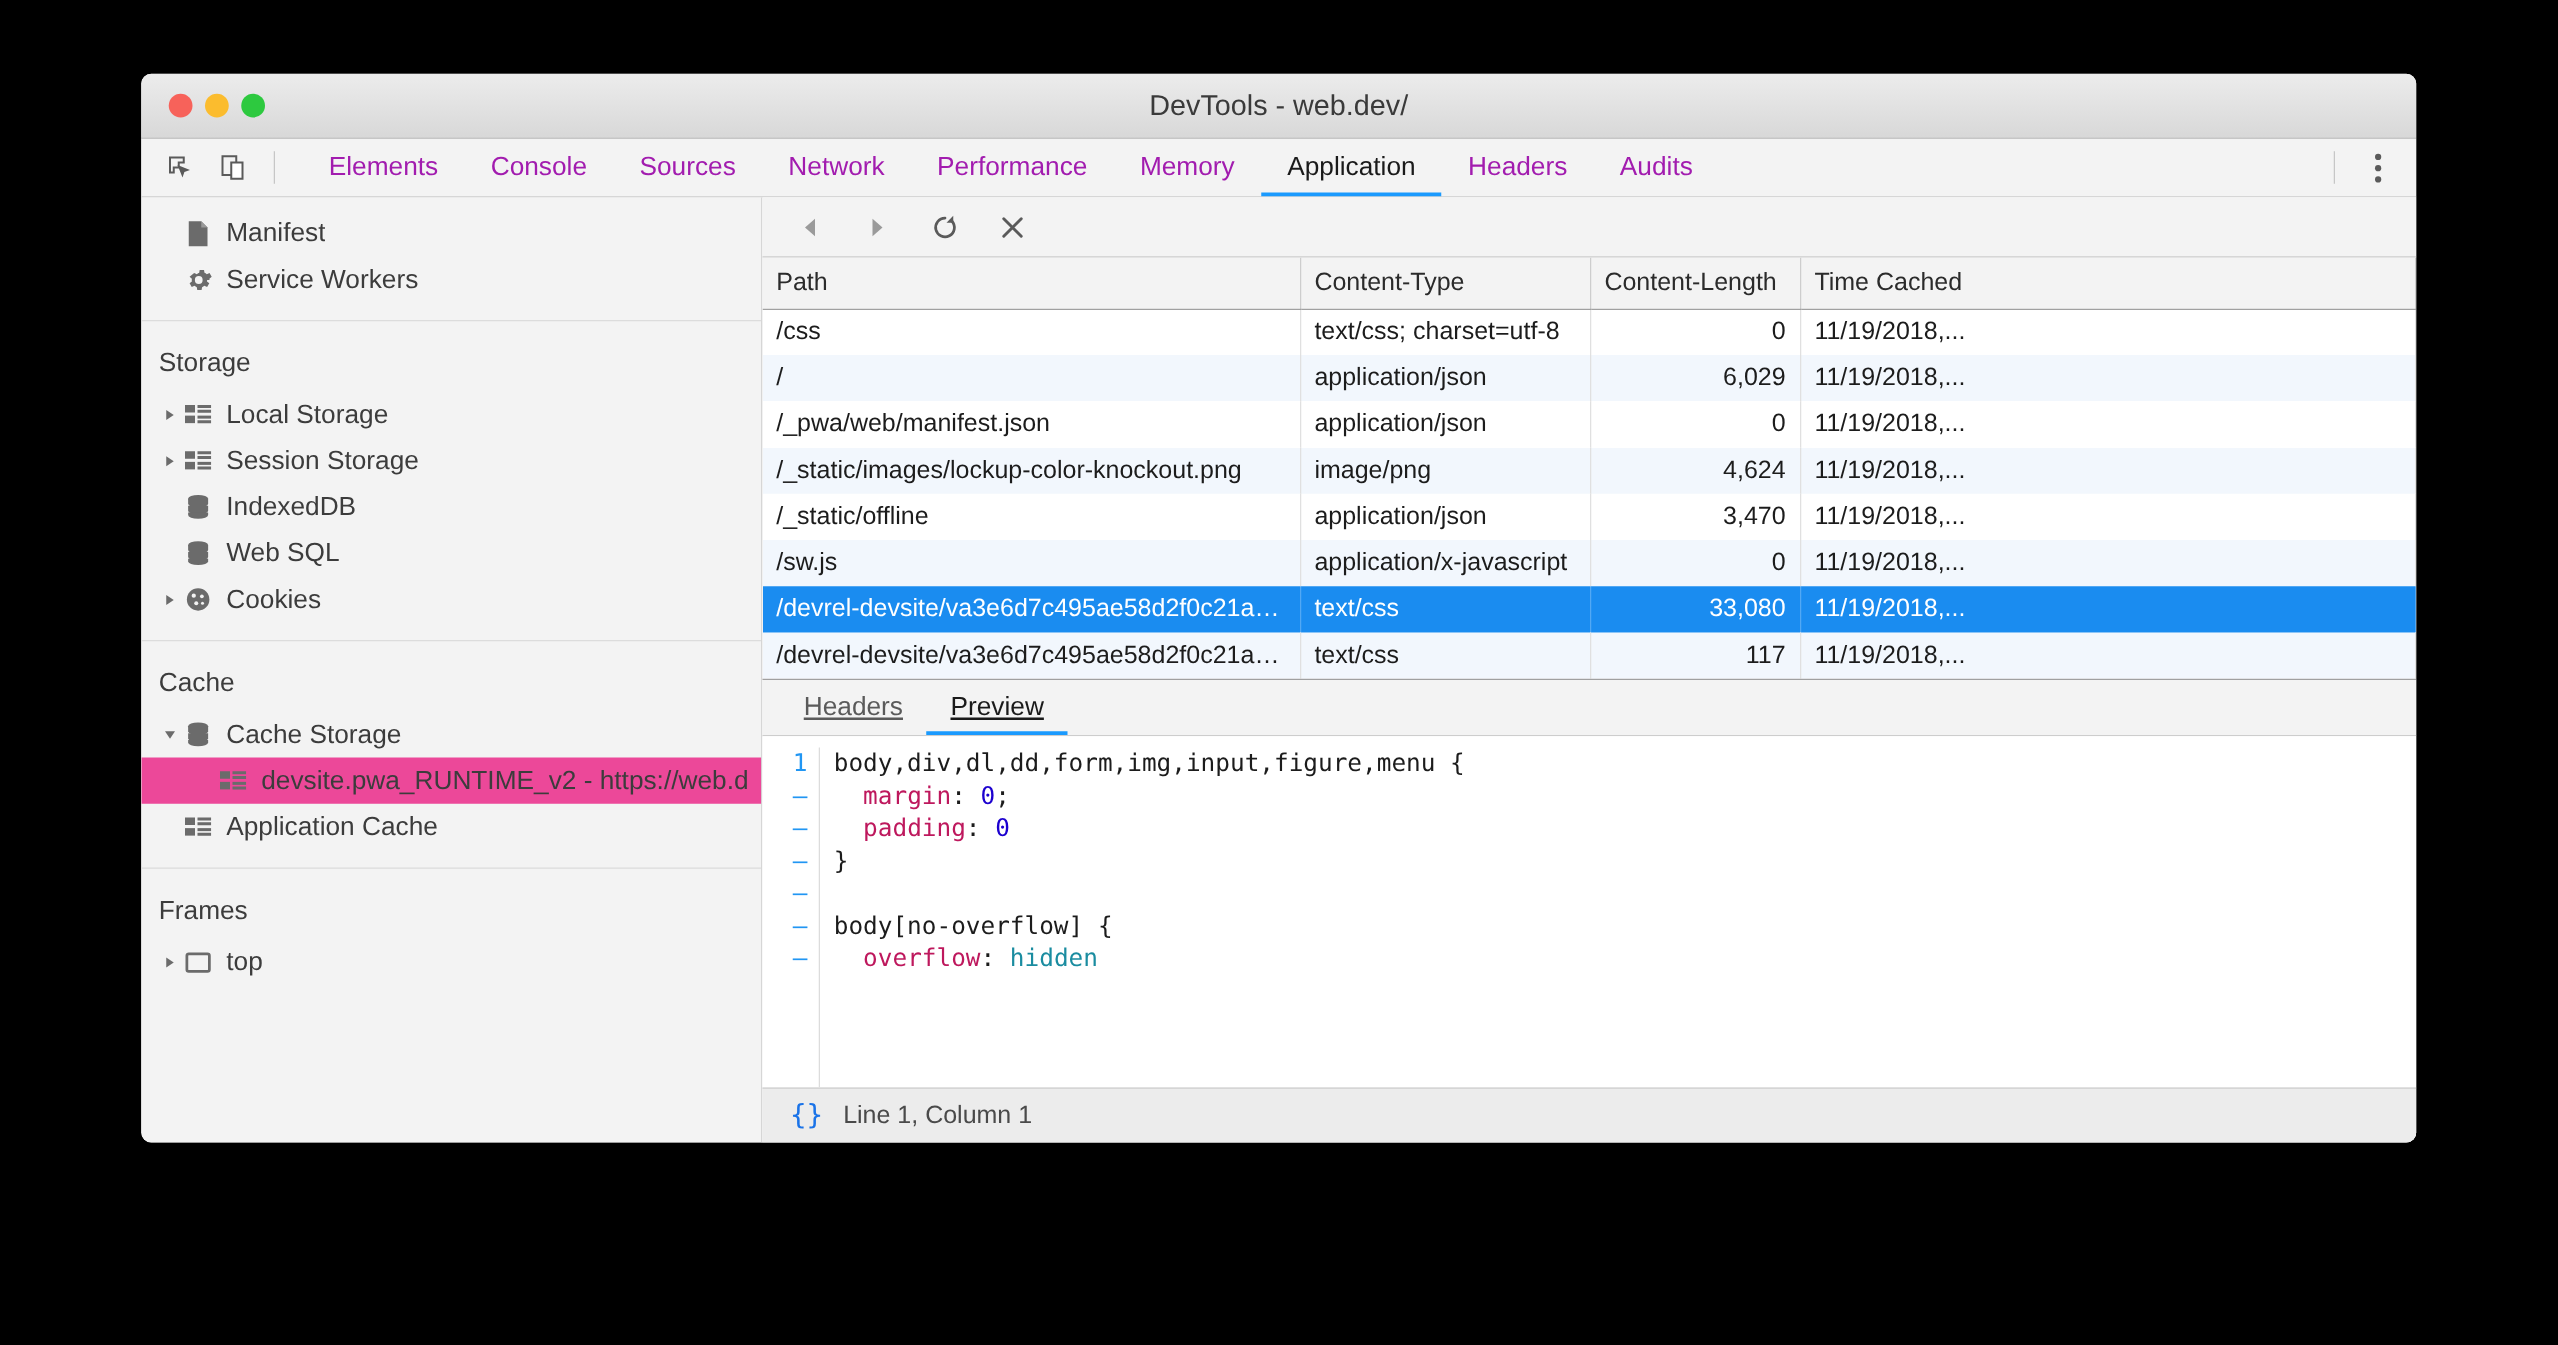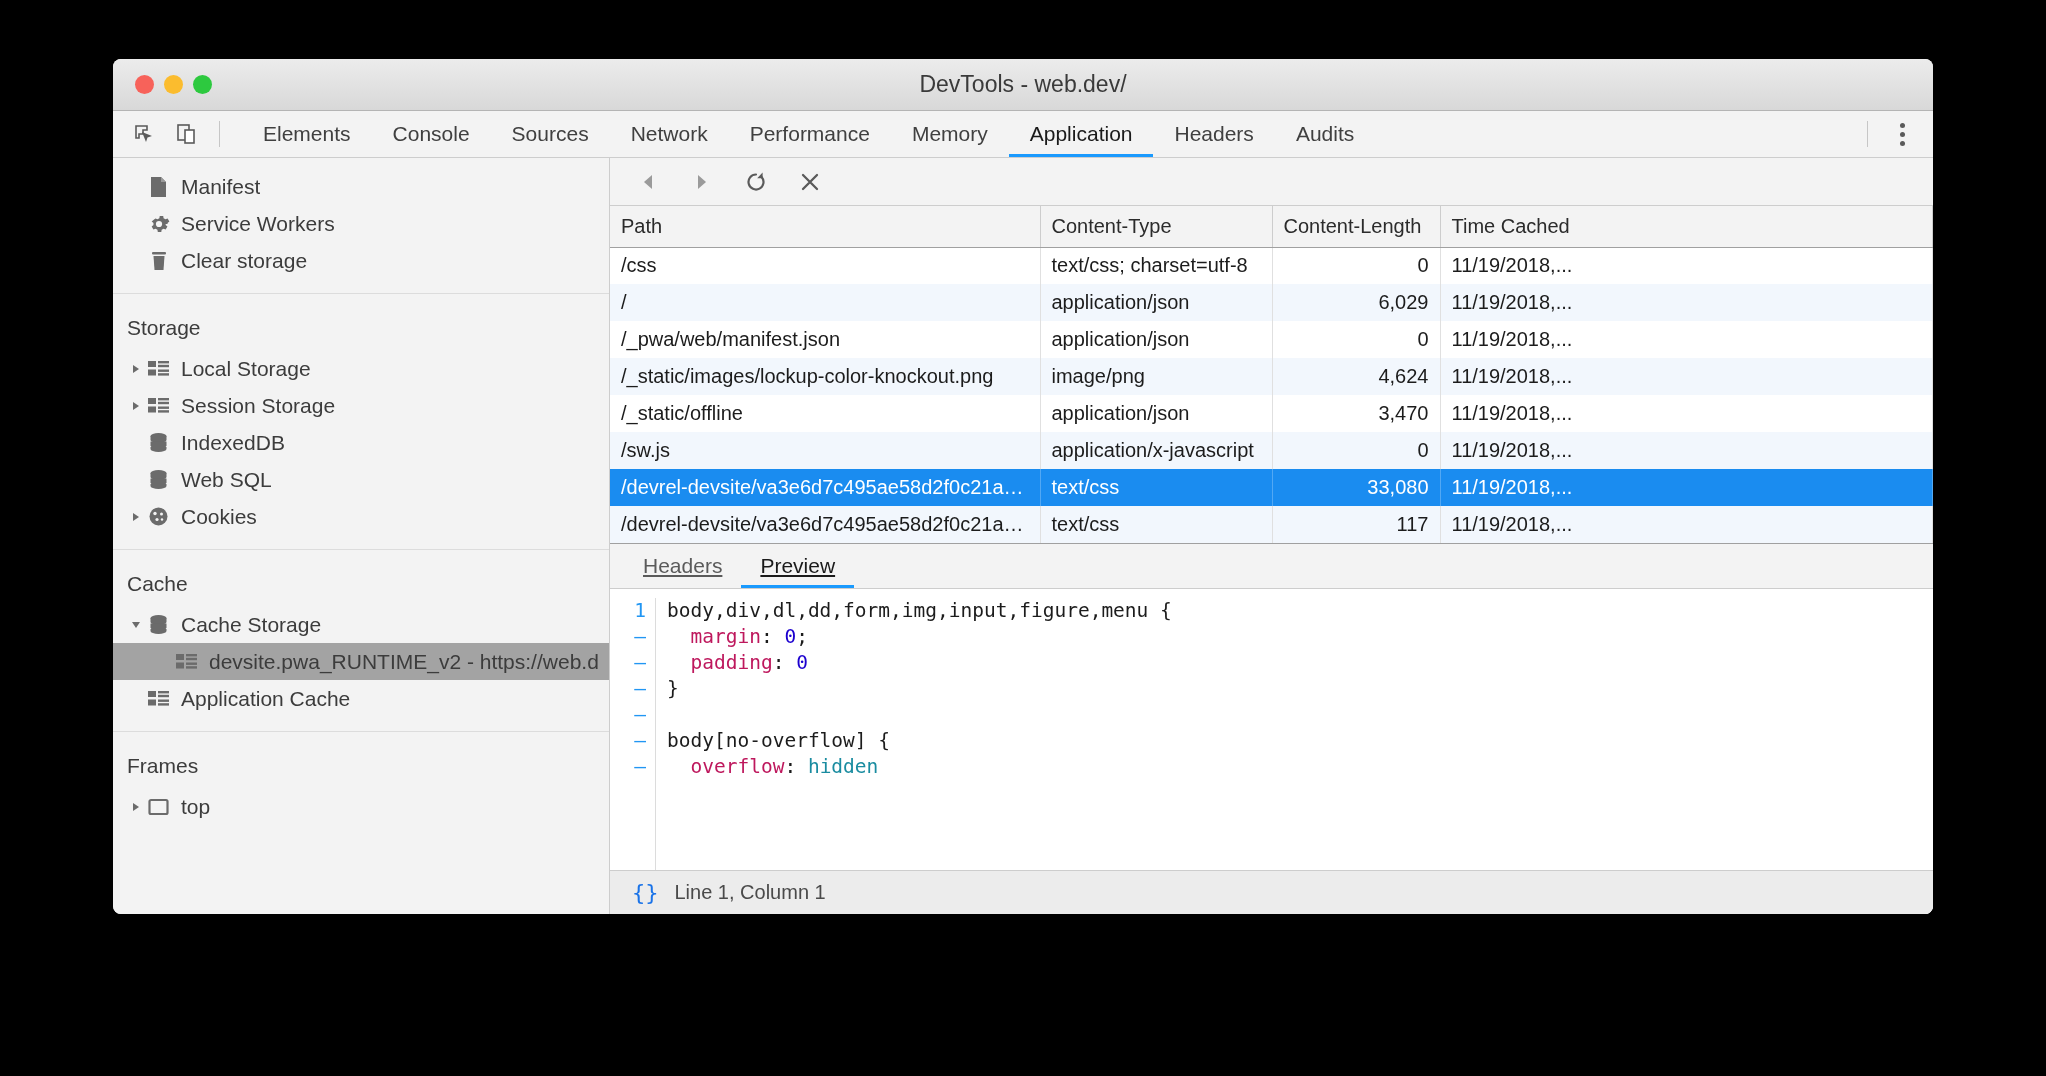--- a/index.html
+++ b/index.html
@@ -46,21 +46,21 @@
     border-bottom: 1px solid #cdcdcd;
     display: flex; align-items: stretch;
   }
   .tb-icons { display: flex; align-items: center; padding: 0 10px 0 18px; gap: 16px; }
   .tb-icon { width: 26px; height: 26px; display: flex; align-items: center; justify-content: center; cursor: pointer; }
   .tb-sep { width: 1px; height: 26px; background: #c6c6c6; align-self: center; margin: 0 12px 0 4px; }
   .tabs { display: flex; align-items: stretch; }
   .tab {
     display: flex; align-items: center;
     padding: 0 21px;
-    font-size: 21px; color: #404040;
+    font-size: 21px; color: #a21caf;
     cursor: pointer; position: relative;
   }
   .tab.active { color: #1a1a1a; }
   .tab.active::after {
     content: ""; position: absolute; left: 0; right: 0; bottom: 0;
     height: 3px; background: #1a9afe;
   }
   .tb-right { margin-left: auto; display: flex; align-items: center; padding-right: 22px; gap: 14px; }
   .kebab { display: flex; flex-direction: column; gap: 4px; cursor: pointer; padding: 6px; }
   .kebab i { width: 5px; height: 5px; border-radius: 50%; background: #5a5a5a; display: block; }
@@ -82,21 +82,21 @@
     font-size: 21px; color: #3c3c3c;
     padding: 16px 0 10px 14px;
   }
   .sb-item {
     display: flex; align-items: center;
     height: 37px;
     font-size: 21px; color: #3c3c3c;
     cursor: pointer;
     padding-left: 14px;
   }
-  .sb-item.selected { background: #a3a3a3; }
+  .sb-item.selected { background: #ec4899; }
   .sb-item .arrow {
     width: 18px; flex: 0 0 18px;
     display: flex; align-items: center; justify-content: center;
   }
   .sb-item .arrow svg { display: block; }
   .sb-item .ico {
     width: 27px; flex: 0 0 27px;
     display: flex; align-items: center; justify-content: center;
     margin-right: 9px;
   }
@@ -259,29 +259,20 @@
         </div>
         <div class="sb-item indent-2">
           <span class="ico">
             <svg width="22" height="22" viewBox="0 0 24 24">
                 <path fill="#6b6b6b" d="M12 8a4 4 0 100 8 4 4 0 000-8zm9.4 4a7.4 7.4 0 00-.1-1.2l2-1.6-1.9-3.3-2.4 1a7.5 7.5 0 00-2-1.2l-.4-2.5h-3.8l-.4 2.5c-.7.3-1.4.7-2 1.2l-2.4-1L4 9.2l2 1.6a7.4 7.4 0 000 2.4L4 14.8l1.9 3.3 2.4-1c.6.5 1.3.9 2 1.2l.4 2.5h3.8l.4-2.5c.7-.3 1.4-.7 2-1.2l2.4 1 1.9-3.3-2-1.6c.07-.4.1-.8.1-1.2z"></path>
                 <circle cx="12" cy="12" r="3.4" fill="#f3f3f3"></circle>
               </svg>
           </span>
           <span class="lbl">Service Workers</span>
         </div>
-        <div class="sb-item indent-2">
-          <span class="ico">
-            <svg width="20" height="22" viewBox="0 0 20 22">
-                <rect x="3" y="2" width="14" height="2.6" rx="1" fill="#6b6b6b"></rect>
-                <path d="M4.5 6 h11 l-1 14 h-9 z" fill="#6b6b6b"></path>
-              </svg>
-          </span>
-          <span class="lbl">Clear storage</span>
-        </div>
       </div>
 
       <div class="sb-divider"></div>
 
       <div class="sb-group">
         <div class="sb-head">Storage</div>
         <div class="sb-item indent-1">
           <span class="arrow">
               <svg width="10" height="10" viewBox="0 0 10 10">
                 <path d="M2 1 L8 5 L2 9 Z" fill="#6b6b6b"></path>

